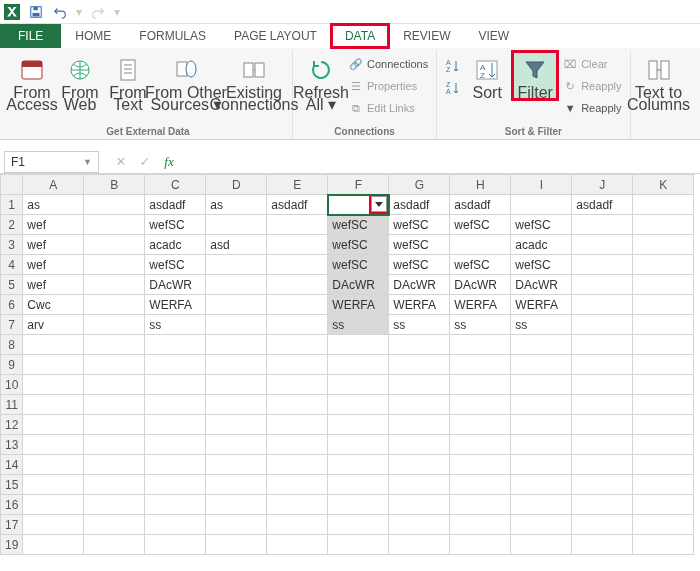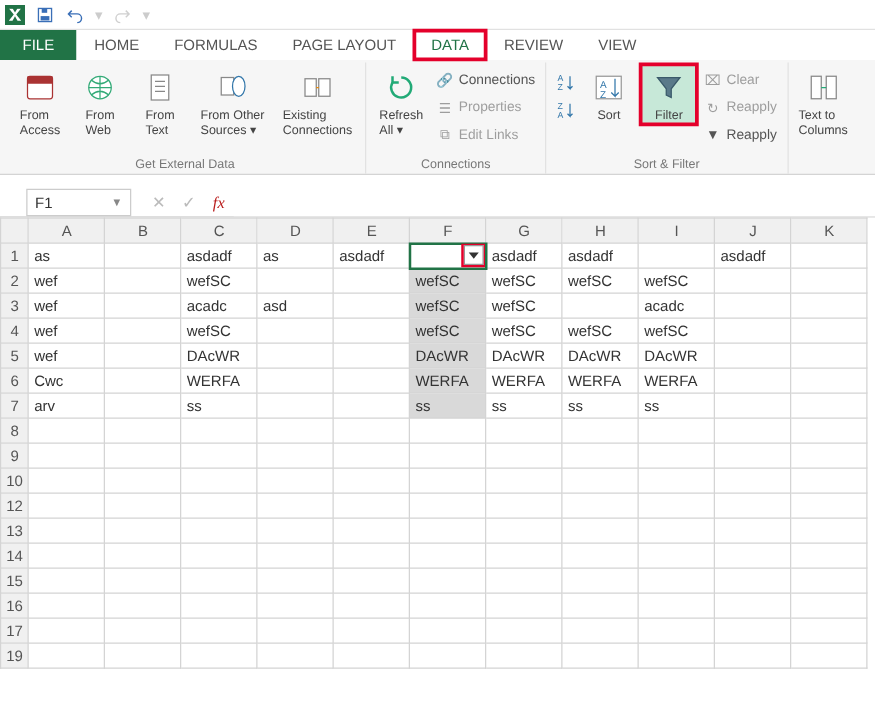--- a/index.html
+++ b/index.html
@@ -18,37 +18,37 @@
   .tab { padding: 0 14px; display: flex; align-items: center; font-size: 12px; color: #555; cursor: default; position: relative; }
   .tab.file { background: #217346; color: #fff; padding: 0 18px; }
   .tab.active { color: #217346; }
   .tab.highlight { outline: 3px solid #e4002b; outline-offset: -2px; }
 
   
   .ribbon { height: 92px; background: #f6f6f6; border-bottom: 1px solid #d4d4d4; display: flex; align-items: stretch; padding: 2px 4px 0; }
   .group { display: flex; flex-direction: column; padding: 2px 6px 0; border-right: 1px solid #e2e2e2; }
   .group:last-child { border-right: none; }
   .group-row { display: flex; align-items: flex-start; gap: 4px; flex: 1; }
-  .group-label { text-align: center; font-size: 10px; color: #777; padding: 2px 0; }
+  .group-label { text-align: center; font-size: 10px; color: #777; padding: 2px 0; font-weight: bold; }
   .big-btn { display: flex; flex-direction: column; align-items: center; justify-content: flex-start; width: 50px; padding-top: 4px; gap: 3px; cursor: default; position: relative; }
   .big-btn.narrow { width: 44px; }
   .big-btn.wide { width: 64px; }
   .big-btn .ic { width: 28px; height: 28px; display: flex; align-items: center; justify-content: center; }
-  .big-btn .lbl { font-size: 10px; text-align: left; line-height: 12px; color: #444; }
+  .big-btn .lbl { font-size: 16px; text-align: center; line-height: 12px; color: #444; }
   .big-btn.highlight { background: #c7e8d8; outline: 3px solid #e4002b; outline-offset: -1px; }
   .small-stack { display: flex; flex-direction: column; gap: 2px; padding-top: 2px; }
   .small-btn { display: flex; align-items: center; gap: 4px; height: 20px; font-size: 11px; color: #555; padding: 0 2px; cursor: default; }
   .small-btn .sic { width: 14px; height: 14px; display: flex; align-items: center; justify-content: center; }
 
   
   .formulabar { height: 24px; display: flex; align-items: center; border-bottom: 1px solid #d4d4d4; margin-top: 10px; }
-  .namebox { width: 84px; height: 22px; border: 1px solid #ccc; margin-left: 21px; display: flex; align-items: center; padding: 0 6px; font-size: 12px; color: #333; justify-content: space-between; }
+  .namebox { width: 95px; height: 22px; border: 1px solid #ccc; margin-left: 4px; display: flex; align-items: center; padding: 0 6px; font-size: 12px; color: #333; justify-content: space-between; }
   .namebox .dd { color: #888; font-size: 9px; }
   .fb-btn { width: 24px; height: 22px; display: flex; align-items: center; justify-content: center; color: #bbb; font-size: 13px; }
-  .fb-fx { font-style: italic; color: #b91c1c; font-family: "Times New Roman", serif; }
+  .fb-fx { font-style: italic; color: #15803d; font-family: "Times New Roman", serif; }
   .fb-input { flex: 1; height: 22px; border: none; padding: 0 6px; font-size: 12px; }
 
   
   .grid { position: relative; }
   table { border-collapse: collapse; table-layout: fixed; }
   th, td { border: 1px solid #d4d4d4; height: 20px; font-size: 12px; color: #333; padding: 0 4px; overflow: hidden; white-space: nowrap; text-align: left; }
   th { background: #f0f0f0; font-weight: normal; text-align: center; color: #555; }
   th.rowhdr { width: 22px; text-align: center; background: #f0f0f0; }
   th.colhdr { height: 20px; }
   .corner { background: #f0f0f0; border: 1px solid #d4d4d4; }
@@ -451,20 +451,34 @@
           <td></td>
           <td></td>
           <td></td>
           <td></td>
           <td></td>
           <td></td>
           <td></td>
           <td></td>
         </tr>
         <tr>
+          <th class="rowhdr">11</th>
+          <td></td>
+          <td></td>
+          <td></td>
+          <td></td>
+          <td></td>
+          <td></td>
+          <td></td>
+          <td></td>
+          <td></td>
+          <td></td>
+          <td></td>
+        </tr>
+        <tr>
           <th class="rowhdr">12</th>
           <td></td>
           <td></td>
           <td></td>
           <td></td>
           <td></td>
           <td></td>
           <td></td>
           <td></td>
           <td></td>

